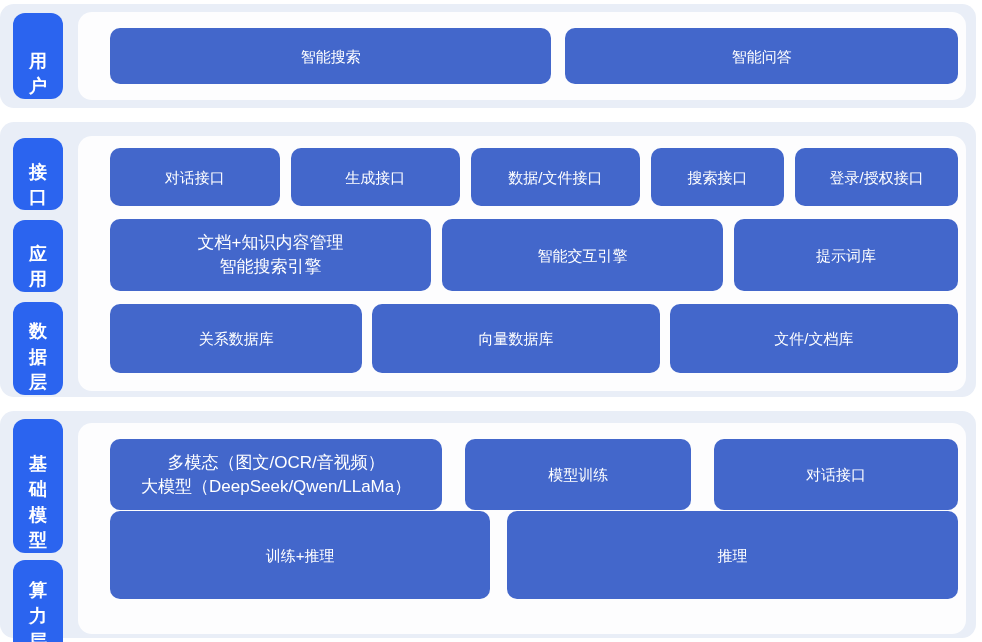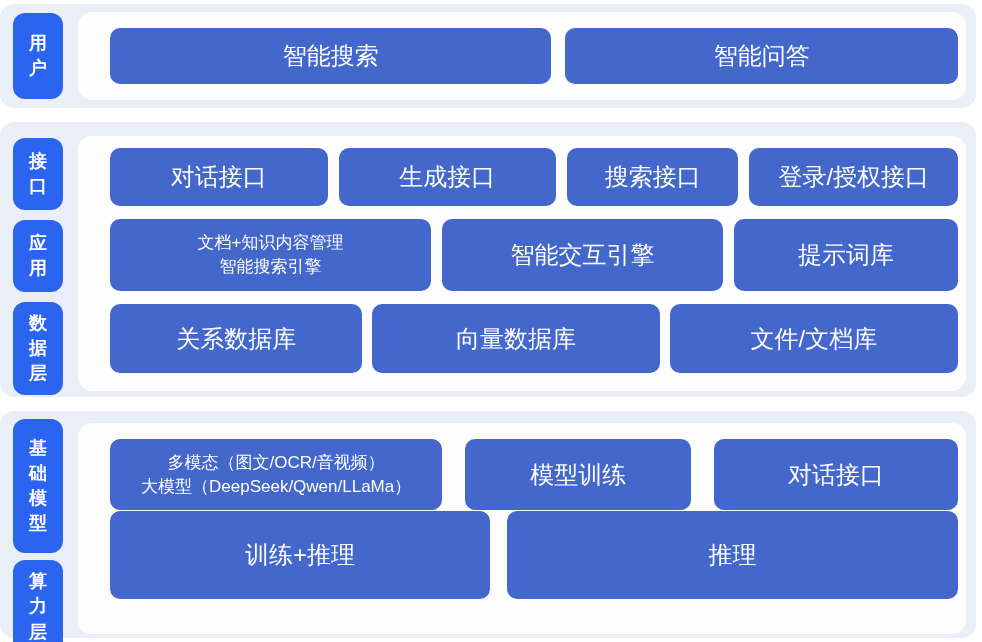--- a/index.html
+++ b/index.html
@@ -36,21 +36,21 @@
   }
   .band1 .pillcol{justify-content:center;}
   .band2 .pillcol{padding-top:16px;gap:10px;}
   .band3 .pillcol{padding-top:8px;gap:7px;}
 
   .pill{
     width:50px;
     background:var(--pill-bg);
     border-radius:12px;
     color:var(--text-color);
-    display:flex;align-items:center;justify-content:center;
+    display:flex;align-items:flex-end;justify-content:center;
     font-weight:bold;font-size:18px;
     flex-shrink:0;
   }
   .pill span{
     display:block;width:1em;
     word-break:break-all;
     line-height:1.4;text-align:center;
   }
 
   .panel{
@@ -64,21 +64,21 @@
   .panel3{margin:12px 10px 4px 15px;padding:16px 8px 35px 32px;justify-content:space-between;}
 
   .row{display:flex;flex-shrink:0;}
   .panel1 .row{flex:1;}
 
   .btn{
     background:var(--button-bg);
     border-radius:10px;
     color:var(--text-color);
     display:flex;align-items:center;justify-content:center;
-    font-size:24px;font-weight:500;
+    font-size:15px;font-weight:500;
     text-align:center;
   }
   .btn span{white-space:pre-line;line-height:1.4;}
   .btn.two-line{font-size:17px;}
 </style>
 </head>
 <body>
 
 <div class="band band1">
   <div class="pillcol">
@@ -110,20 +110,23 @@
       <span>数据层</span>
     </div>
   </div>
   <div class="panel panel2">
     <div class="row" style="height:58px;gap:11px">
       <div class="btn" style="flex:170 0 0">
           <span>对话接口</span>
         </div>
       <div class="btn" style="flex:170 0 0">
           <span>生成接口</span>
+        </div>
+      <div class="btn" style="flex:169 0 0">
+          <span>数据/文件接口</span>
         </div>
       <div class="btn" style="flex:134 0 0">
           <span>搜索接口</span>
         </div>
       <div class="btn" style="flex:163 0 0">
           <span>登录/授权接口</span>
         </div>
     </div>
     <div class="row" style="height:72px;gap:11px">
       <div class="btn two-line" style="flex:255 0 0">

